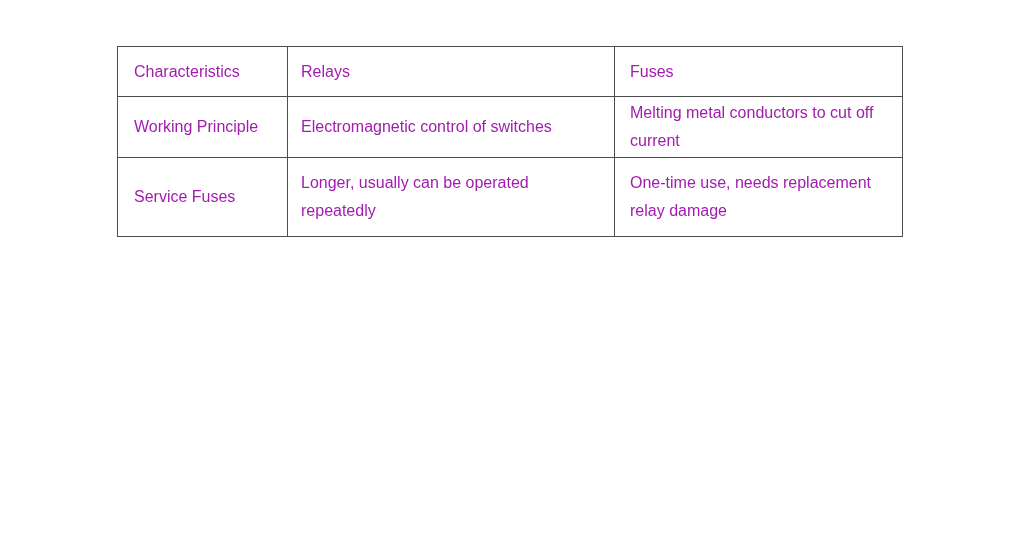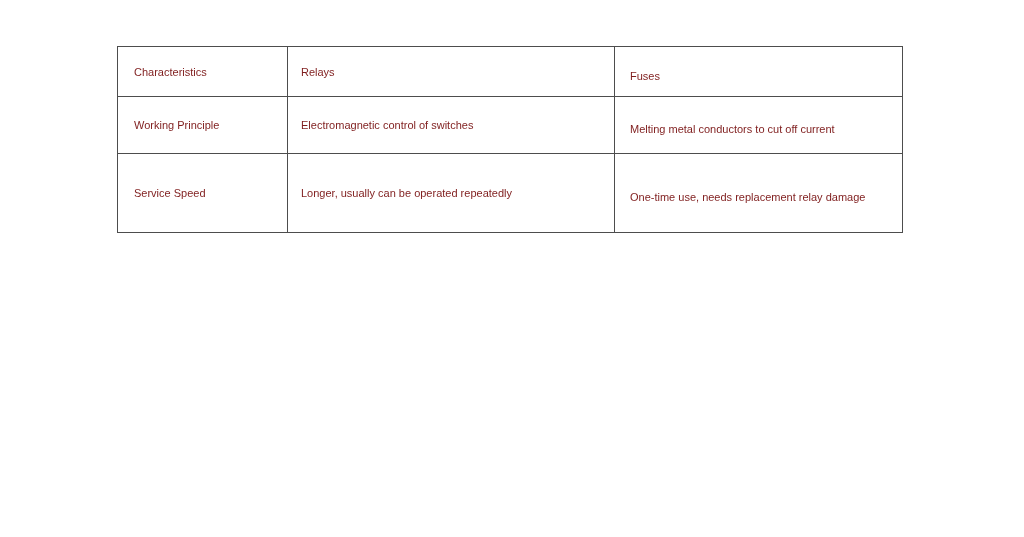--- a/index.html
+++ b/index.html
@@ -12,38 +12,38 @@
   }
   .table-wrap {
     position: absolute;
     left: 117px;
     top: 46px;
   }
   table.compare {
     border-collapse: collapse;
     table-layout: fixed;
     width: 785px;
-    color: #7f1d1d;
-    font-size: 11px;
+    color: #a21caf;
+    font-size: 16px;
     line-height: 28px;
   }
   table.compare th,
   table.compare td {
     border: 1px solid #4d4d4d;
     vertical-align: middle;
     font-weight: normal;
     text-align: left;
   }
   col.c-char  { width: 170px; }
   col.c-relay { width: 327px; }
   col.c-fuse  { width: 288px; }
 
   .cell-char  { padding: 2px 14px 2px 16px; }
   .cell-relay { padding: 2px 17px 2px 13px; text-align: justify; }
-  .cell-fuse  { padding: 10px 27px 2px 15px; text-align: justify; }
+  .cell-fuse  { padding: 2px 27px 2px 15px; text-align: justify; }
 
   th.cell-relay, th.cell-fuse { text-align: left; }
 
   tr.r-head { height: 50px; }
   tr.r-1 { height: 57px; }
   tr.r-2 { height: 78px; }
   tr.r-3 { height: 51px; }
   tr.r-4 { height: 79px; }
   tr.r-5 { height: 78px; }
 </style>
@@ -64,19 +64,19 @@
         <th class="cell-fuse">Fuses</th>
       </tr>
     </thead>
     <tbody>
       <tr class="r-1">
         <td class="cell-char">Working Principle</td>
         <td class="cell-relay">Electromagnetic control of switches</td>
         <td class="cell-fuse">Melting metal conductors to cut off current</td>
       </tr>
       <tr class="r-4">
-        <td class="cell-char">Service Speed</td>
+        <td class="cell-char">Service Fuses</td>
         <td class="cell-relay">Longer, usually can be operated repeatedly</td>
         <td class="cell-fuse">One-time use, needs replacement relay damage</td>
       </tr>
     </tbody>
   </table>
 </div>
 
 </body></html>

